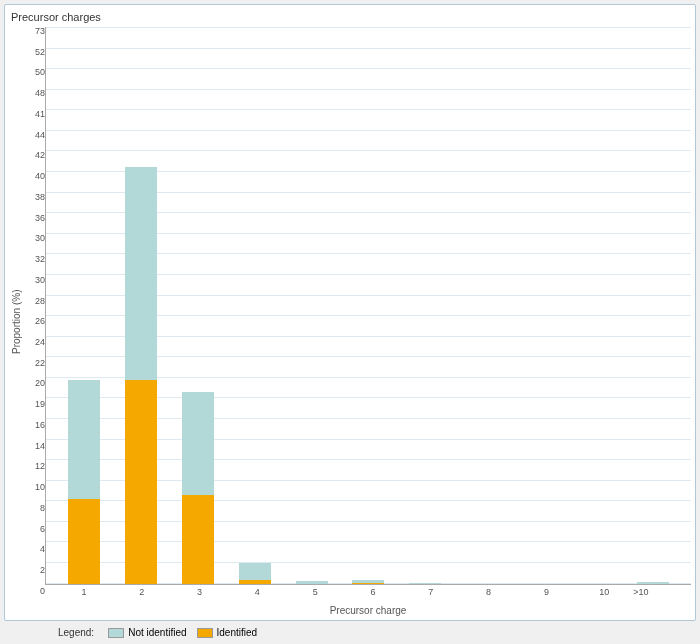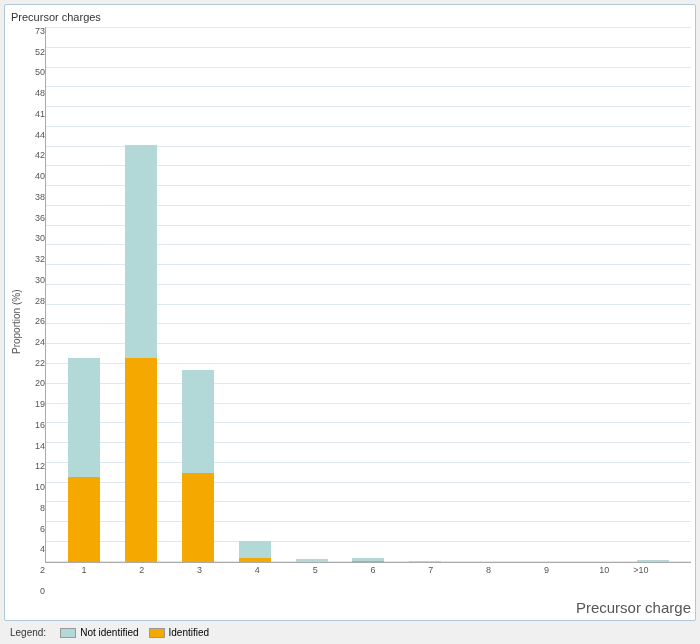--- a/index.html
+++ b/index.html
@@ -110,43 +110,44 @@
     }
     .x-axis {
       display: flex;
       flex-direction: row;
       padding-left: 10px;
       height: 20px;
       align-items: flex-start;
       padding-top: 2px;
     }
     .x-axis-label {
-      text-align: right;
-      font-size: 15px;
+      text-align: center;
+      font-size: 10px;
       color: #555;
-      margin-top: 16px;
+      margin-top: 0px;
     }
     .footer {
       display: flex;
       flex-direction: row;
       align-items: center;
       justify-content: space-between;
       padding: 4px 6px 2px 6px;
       margin-top: 2px;
     }
     .legend {
       display: flex;
       flex-direction: row;
       align-items: center;
       gap: 10px;
       font-size: 10px;
     }
     .legend-label {
       color: #333;
       margin-right: 4px;
+      margin-left: 48px;
     }
     .legend-item {
       display: flex;
       flex-direction: row;
       align-items: center;
       gap: 4px;
     }
     .legend-box {
       width: 16px;
       height: 10px;

